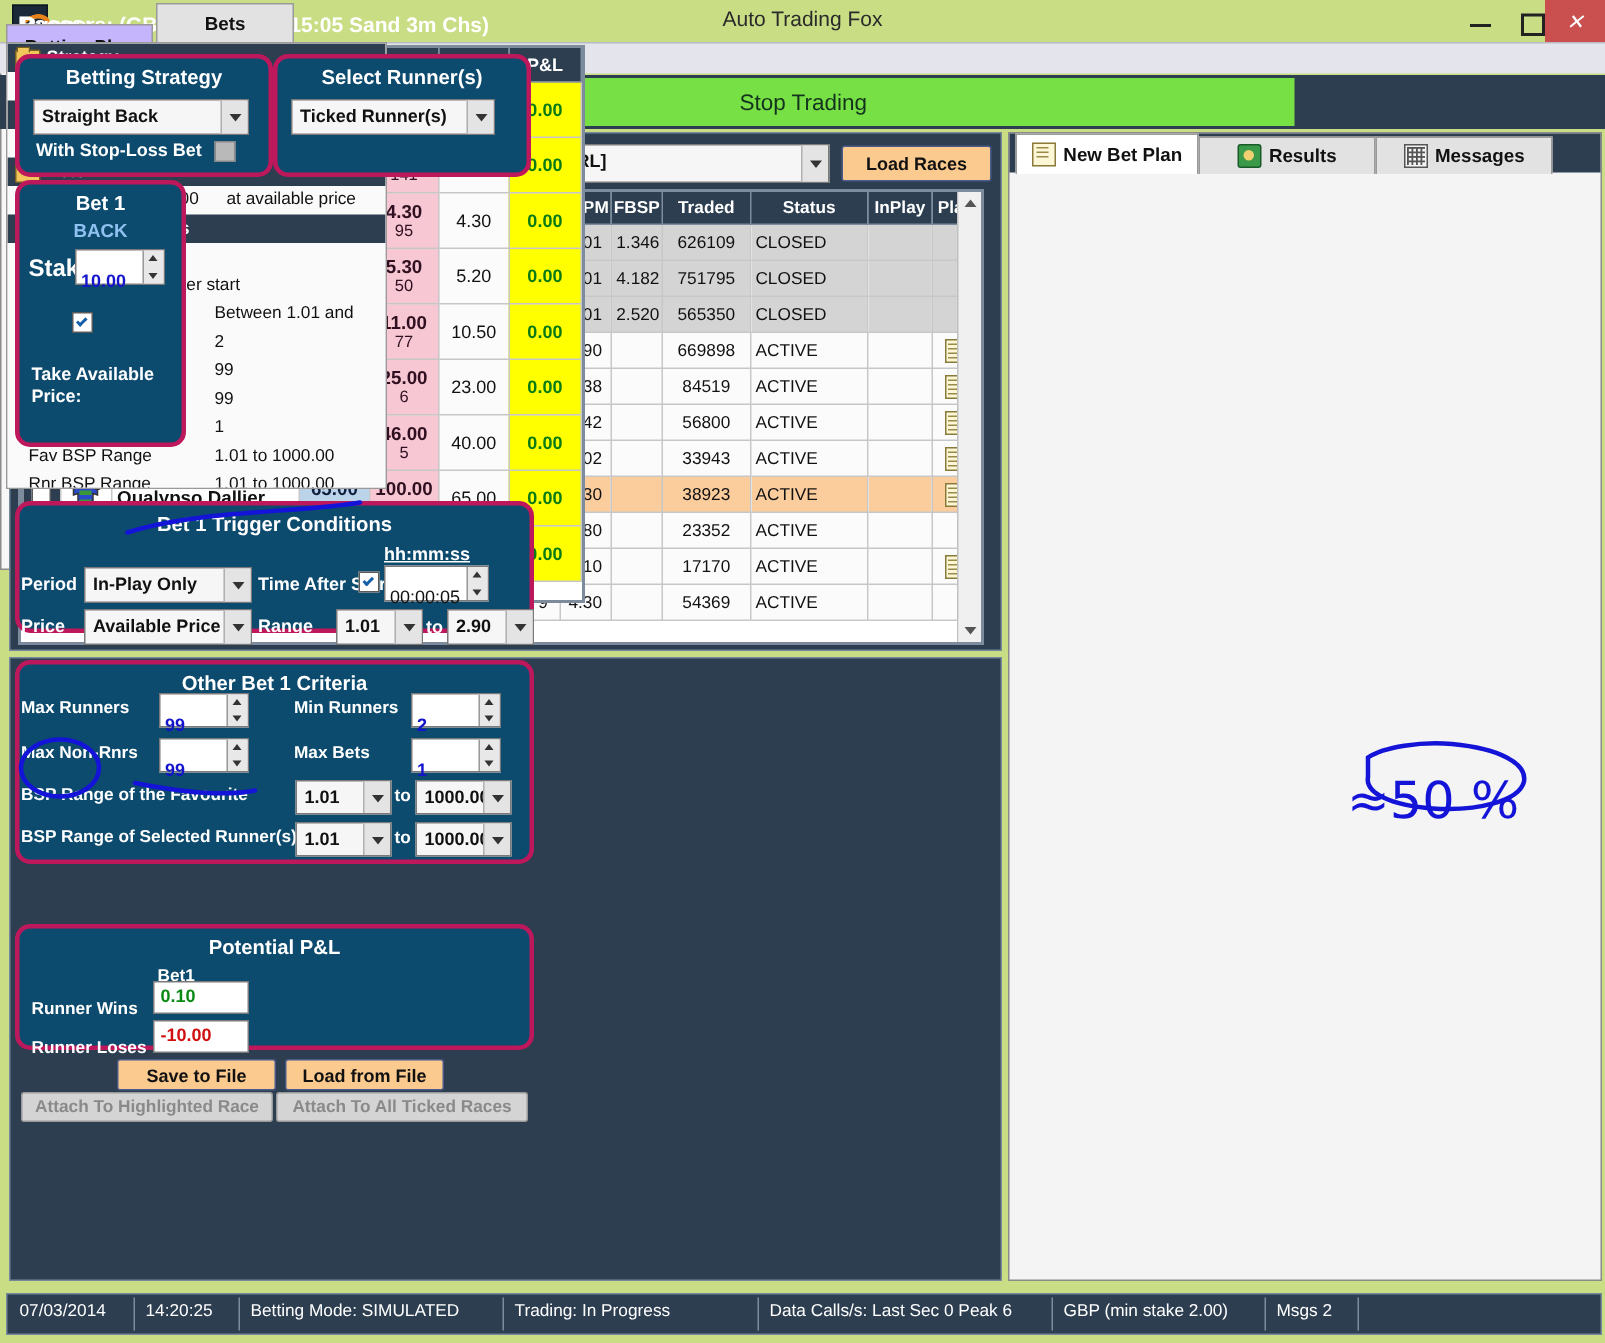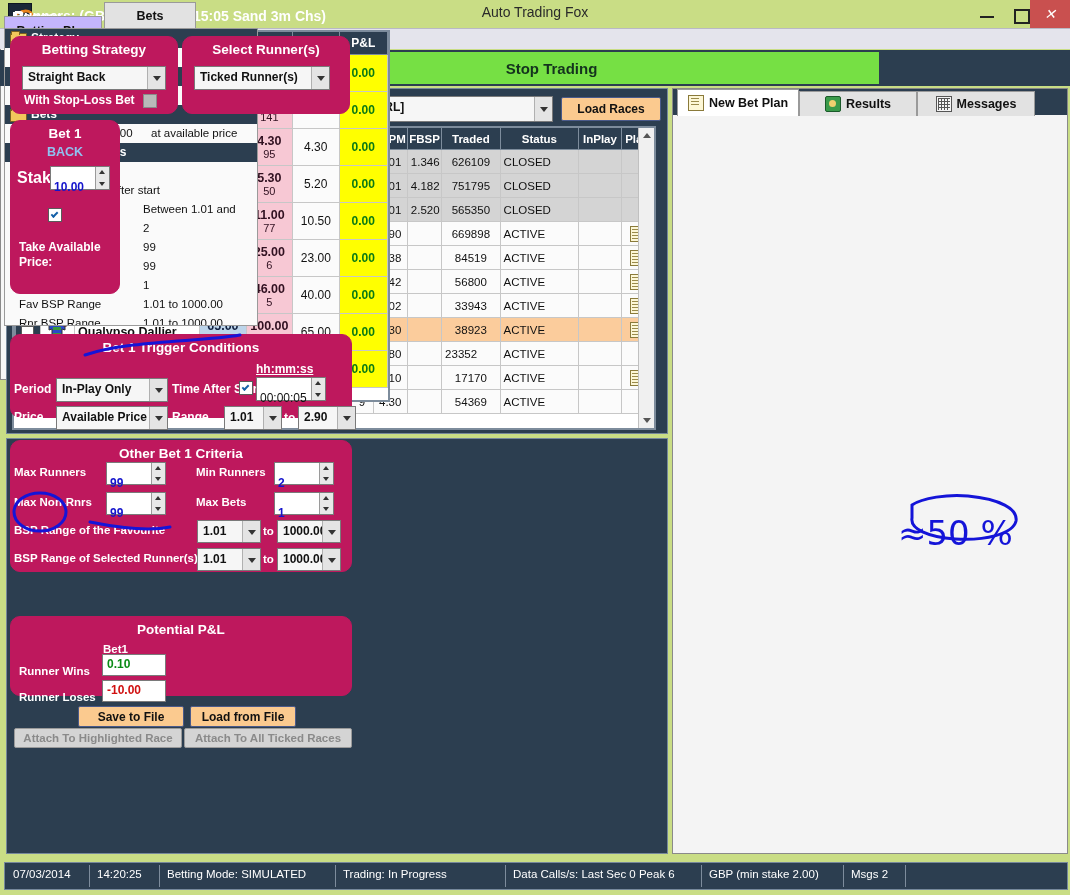--- a/index.html
+++ b/index.html
@@ -28,22 +28,22 @@
   
   .menubar{position:absolute;left:0;top:28px;width:1070px;height:20px;background:#e4e4ec;border-top:1px solid #b9b9c4;}
   .menubar .mi{position:absolute;top:2px;font-size:12px;color:#111;padding:0 4px;}
 
   
   .strip{position:absolute;left:0;top:50px;width:1070px;height:36px;background:#2c3e50;}
   .autoscroll{position:absolute;left:6px;top:52px;width:200px;height:32px;color:#fff;font-size:12px;font-weight:bold;}
   .autoscroll .l1{position:absolute;left:6px;top:0px;}
   .autoscroll .l2{position:absolute;left:6px;top:14px;}
   .autoscroll .cb{position:absolute;left:52px;top:15px;width:12px;height:12px;background:#b9b9b9;border:1px solid #8a8a8a;}
-  .stoptrading{position:absolute;left:224px;top:52px;width:655px;height:32px;background:#76e044;
-     display:flex;align-items:center;justify-content:center;font-size:15px;font-weight:bold;color:#14331e;}
+  .stoptrading{position:absolute;left:208px;top:52px;width:655px;height:32px;background:#76e044;
+     display:flex;align-items:center;justify-content:center;font-size:15px;font-weight:normal;color:#14331e;}
 
   
   .panel{position:absolute;background:#2c3e50;border:1px solid #76889b;}
 
   
   #races-panel{left:6px;top:88px;width:660px;height:344px;}
   .races-title{position:absolute;left:12px;top:8px;color:#fff;font-size:15px;font-weight:bold;}
   .lbl-w{position:absolute;left:150px;top:11px;color:#fff;font-size:12px;font-weight:bold;}
   .spin{position:absolute;background:#fff;border:1px solid #7a7a7a;}
   .spin input,.spin .val{font-family:"Liberation Sans",sans-serif;margin-top:11px;}
@@ -135,21 +135,21 @@
   #rtab-messages{left:244px;width:116px;}
   .rtab .ic{margin-right:5px;display:inline-block;width:14px;height:14px;}
   .ic-doc{background:#fdf7d6;border:1px solid #8a7a3a;position:relative;}
   .ic-doc:before{content:"";position:absolute;left:2px;top:2px;width:8px;height:1px;background:#9a8a4a;box-shadow:0 3px 0 #9a8a4a,0 6px 0 #9a8a4a;}
   .ic-money{background:#3a9a4a;border:1px solid #1a5a2a;border-radius:2px;position:relative;}
   .ic-money:before{content:"";position:absolute;left:3px;top:3px;width:7px;height:7px;background:#f0d070;border-radius:50%;}
   .ic-msg{background:#f4f4f4;border:1px solid #555;position:relative;}
   .ic-msg:before{content:"";position:absolute;left:1px;top:1px;right:1px;bottom:1px;
      background:linear-gradient(90deg,#555 1px,transparent 1px),linear-gradient(#555 1px,transparent 1px);background-size:3px 3px;}
 
-  .rbox{position:absolute;background:#be185d;border:1px solid #be185d;border-radius:10px;}
+  .rbox{position:absolute;background:#0c4a6e;border:3px solid #be185d;border-radius:10px;}
   .rbox .bt{position:absolute;left:0;top:5px;width:100%;text-align:center;color:#fff;font-size:13.5px;font-weight:bold;}
   #betting-strategy-box{left:10px;top:36px;width:166px;height:76px;}
   #strategy-combo{left:22px;top:66px;width:142px;height:22px;}
   .wslb{position:absolute;left:24px;top:93px;color:#fff;font-size:12px;font-weight:bold;}
   #with-stoploss-cb{position:absolute;left:143px;top:94px;width:12px;height:12px;background:#b9b9b9;border:1px solid #8a8a8a;}
   #select-runners-box{left:182px;top:36px;width:166px;height:76px;}
   #runners-combo{left:194px;top:66px;width:134px;height:22px;}
 
   #bet1-box{left:10px;top:120px;width:108px;height:172px;}
   .bet1-back{position:absolute;left:0;top:24px;width:100%;text-align:center;color:#8fc2f0;font-size:12.5px;font-weight:bold;}
@@ -416,21 +416,21 @@
           <tr class="active">
             <td class="cbcell"><span class="cbx"></span></td>
             <td>07/03/2014</td>
             <td>15:15</td>
             <td>GBR</td>
             <td>Leic</td>
             <td>2m7f Hunt Chs</td>
             <td style="text-align: center;">8</td>
             <td style="text-align: center;">3.80</td>
             <td style="text-align: center;"></td>
-            <td style="">23352</td>
+            <td style="text-align: center;">23352</td>
             <td>ACTIVE</td>
             <td></td>
             <td class="plan"></td>
           </tr>
           <tr class="active">
             <td class="cbcell"><span class="cbx"></span></td>
             <td>07/03/2014</td>
             <td>15:25</td>
             <td>GBR</td>
             <td>Ayr</td>

